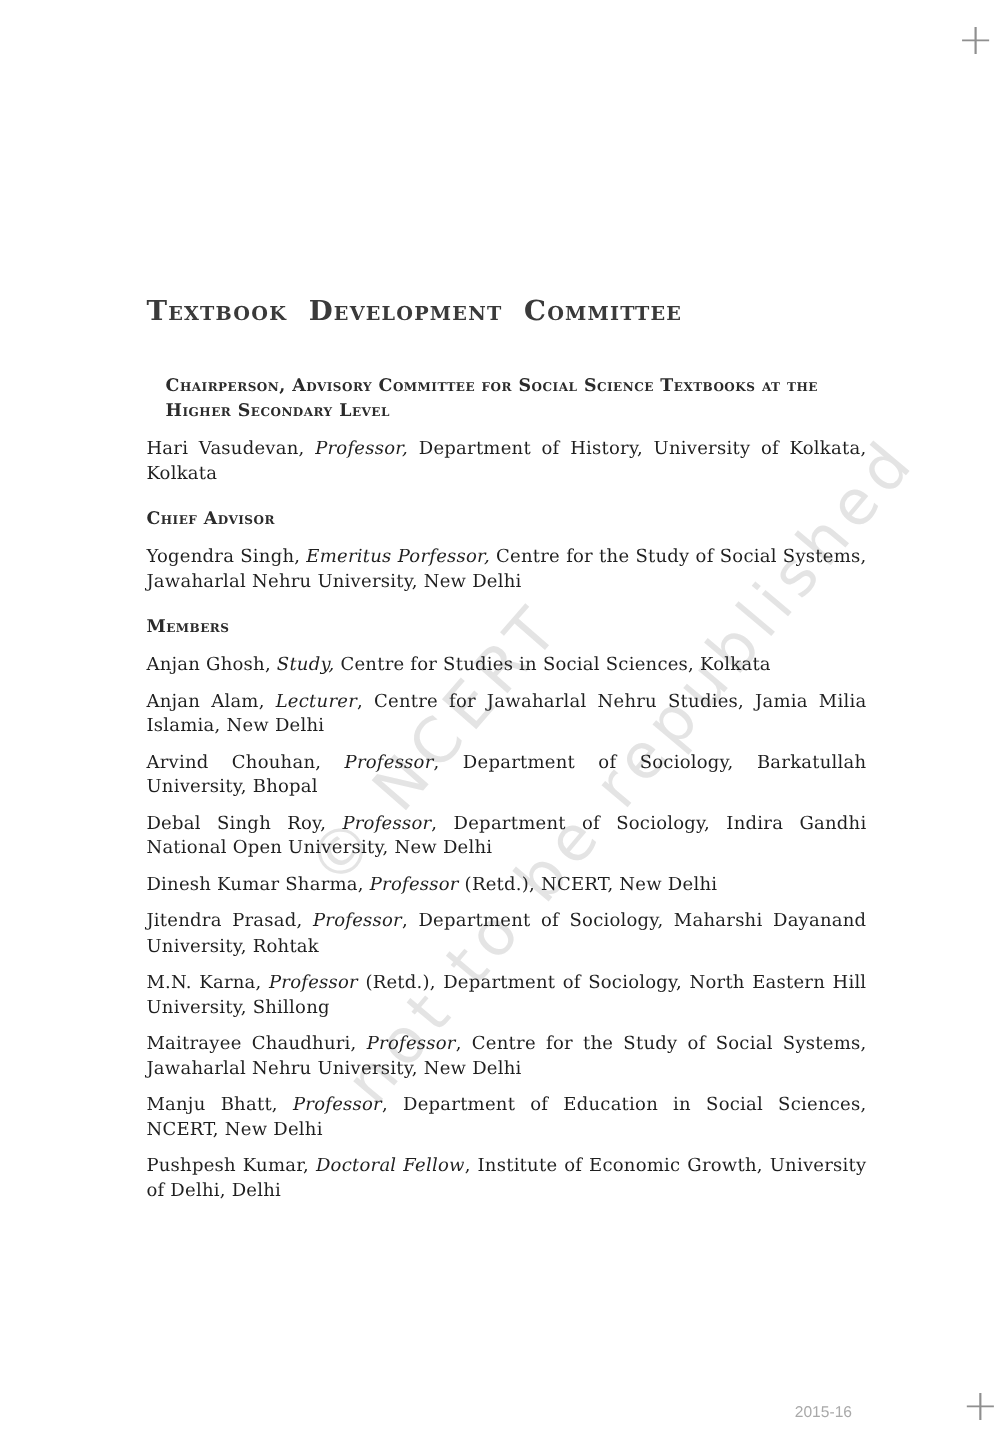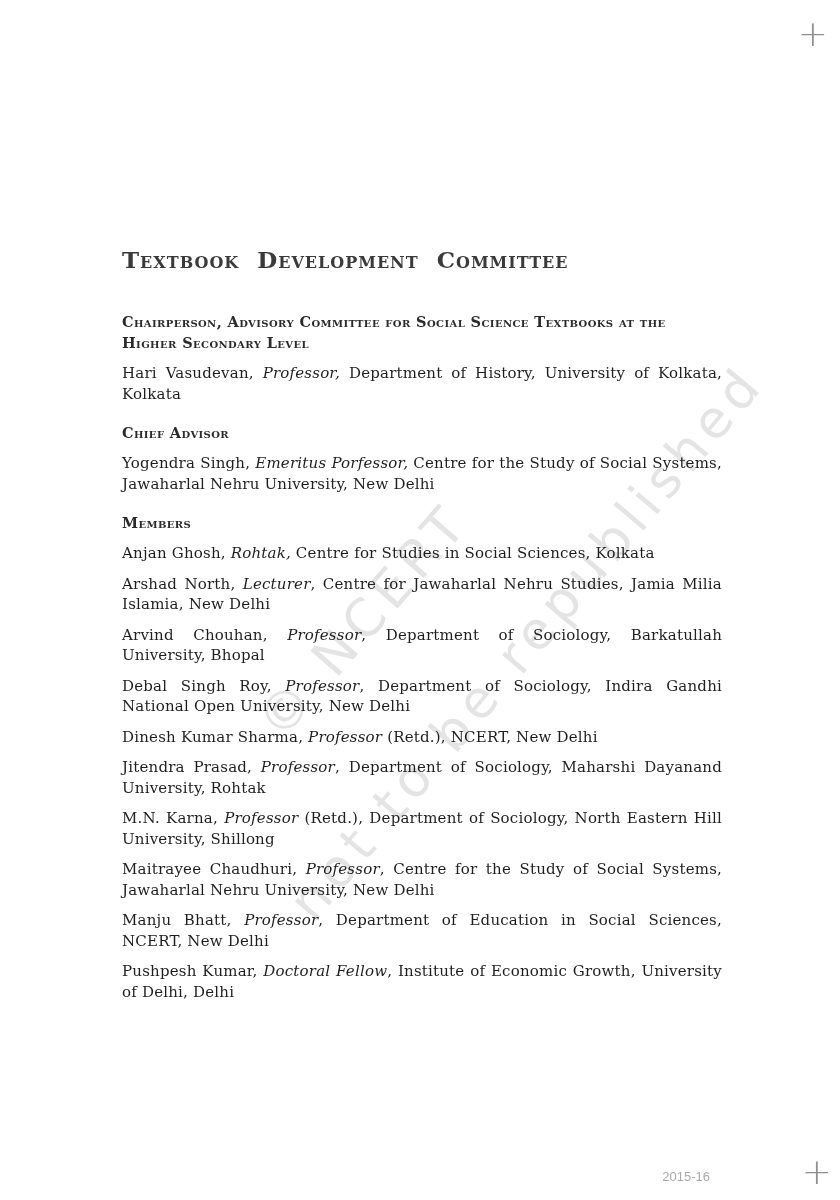--- a/index.html
+++ b/index.html
@@ -34,21 +34,21 @@
 
   .section-heading {
     font-variant: small-caps;
     font-weight: bold;
     font-size: 14.5px;
     line-height: 21px;
     letter-spacing: 0.4px;
     color: #2b2b2b;
     margin: 18px 0 10px 0;
   }
-  .section:first-of-type .section-heading { margin-top: 0; }
+  .section:first-of-type .section-heading { margin-top: 0; margin-left: 16px; }
 
   .entry {
     font-size: 15px;
     line-height: 20.5px;
     letter-spacing: 0.2px;
     text-align: justify;
     margin: 0 0 10px 0;
   }
   .entry em { font-style: italic; }
 
@@ -108,22 +108,22 @@
     <p class="entry"><span>Hari Vasudevan, </span><em>Professor,</em><span> Department of History, University of Kolkata, Kolkata</span></p>
   </div>
 
   <div class="section">
     <h2 class="section-heading">Chief Advisor</h2>
     <p class="entry"><span>Yogendra Singh, </span><em>Emeritus Porfessor,</em><span> Centre for the Study of Social Systems, Jawaharlal Nehru University, New Delhi</span></p>
   </div>
 
   <div class="section">
     <h2 class="section-heading">Members</h2>
-    <p class="entry"><span>Anjan Ghosh, </span><em>Rohtak,</em><span> Centre for Studies in Social Sciences, Kolkata</span></p>
-    <p class="entry"><span>Arshad North, </span><em>Lecturer</em><span>, Centre for Jawaharlal Nehru Studies, Jamia Milia Islamia, New Delhi</span></p>
+    <p class="entry"><span>Anjan Ghosh, </span><em>Study,</em><span> Centre for Studies in Social Sciences, Kolkata</span></p>
+    <p class="entry"><span>Anjan Alam, </span><em>Lecturer</em><span>, Centre for Jawaharlal Nehru Studies, Jamia Milia Islamia, New Delhi</span></p>
     <p class="entry"><span>Arvind Chouhan, </span><em>Professor</em><span>, Department of Sociology, Barkatullah University, Bhopal</span></p>
     <p class="entry"><span>Debal Singh Roy, </span><em>Professor</em><span>, Department of Sociology, Indira Gandhi National Open University, New Delhi</span></p>
     <p class="entry"><span>Dinesh Kumar Sharma, </span><em>Professor</em><span> (Retd.), NCERT, New Delhi</span></p>
     <p class="entry"><span>Jitendra Prasad, </span><em>Professor</em><span>, Department of Sociology, Maharshi Dayanand University, Rohtak</span></p>
     <p class="entry"><span>M.N. Karna, </span><em>Professor</em><span> (Retd.), Department of Sociology, North Eastern Hill University, Shillong</span></p>
     <p class="entry"><span>Maitrayee Chaudhuri, </span><em>Professor</em><span>, Centre for the Study of Social Systems, Jawaharlal Nehru University, New Delhi</span></p>
     <p class="entry"><span>Manju Bhatt, </span><em>Professor</em><span>, Department of Education in Social Sciences, NCERT, New Delhi</span></p>
     <p class="entry"><span>Pushpesh Kumar, </span><em>Doctoral Fellow</em><span>, Institute of Economic Growth, University of Delhi, Delhi</span></p>
   </div>
 

